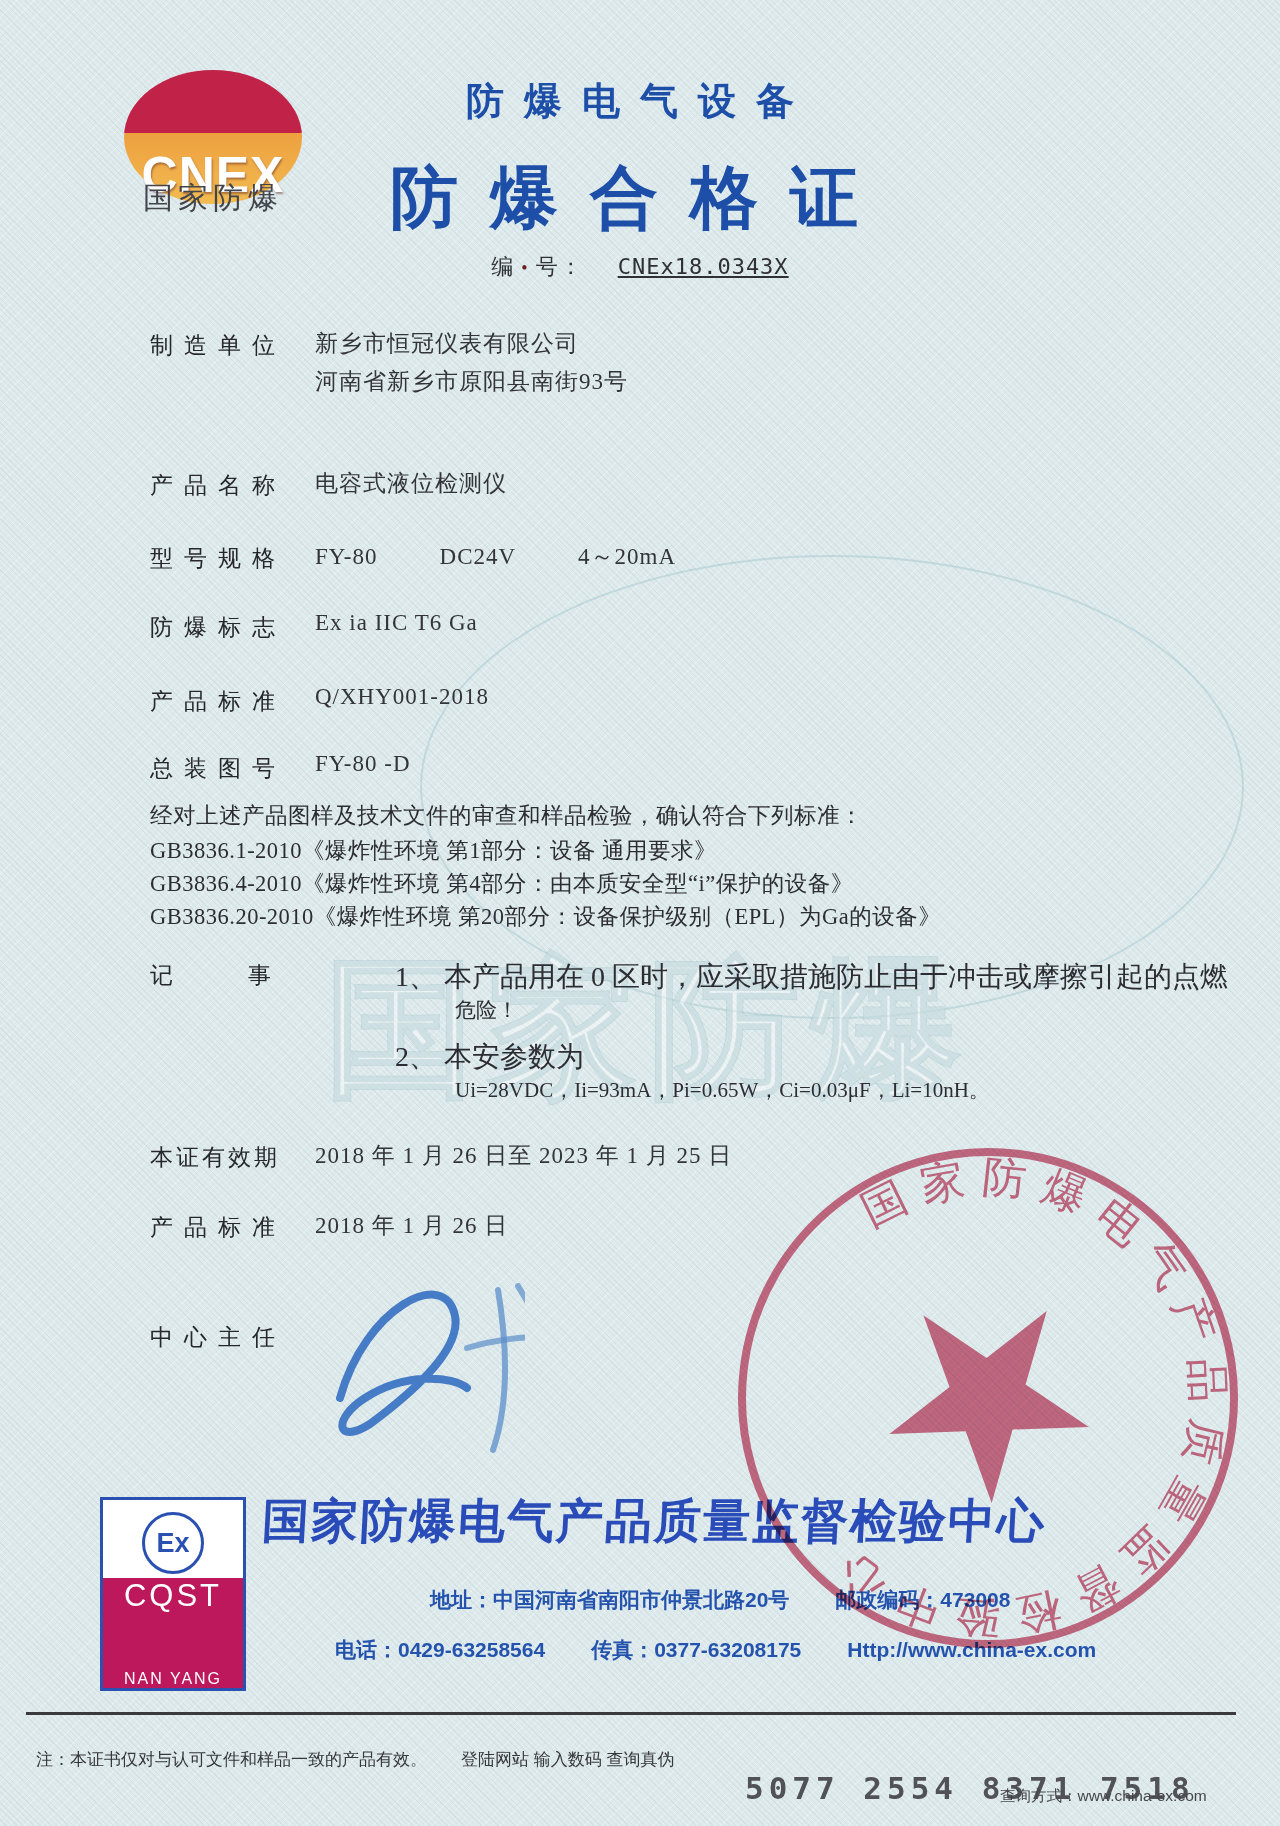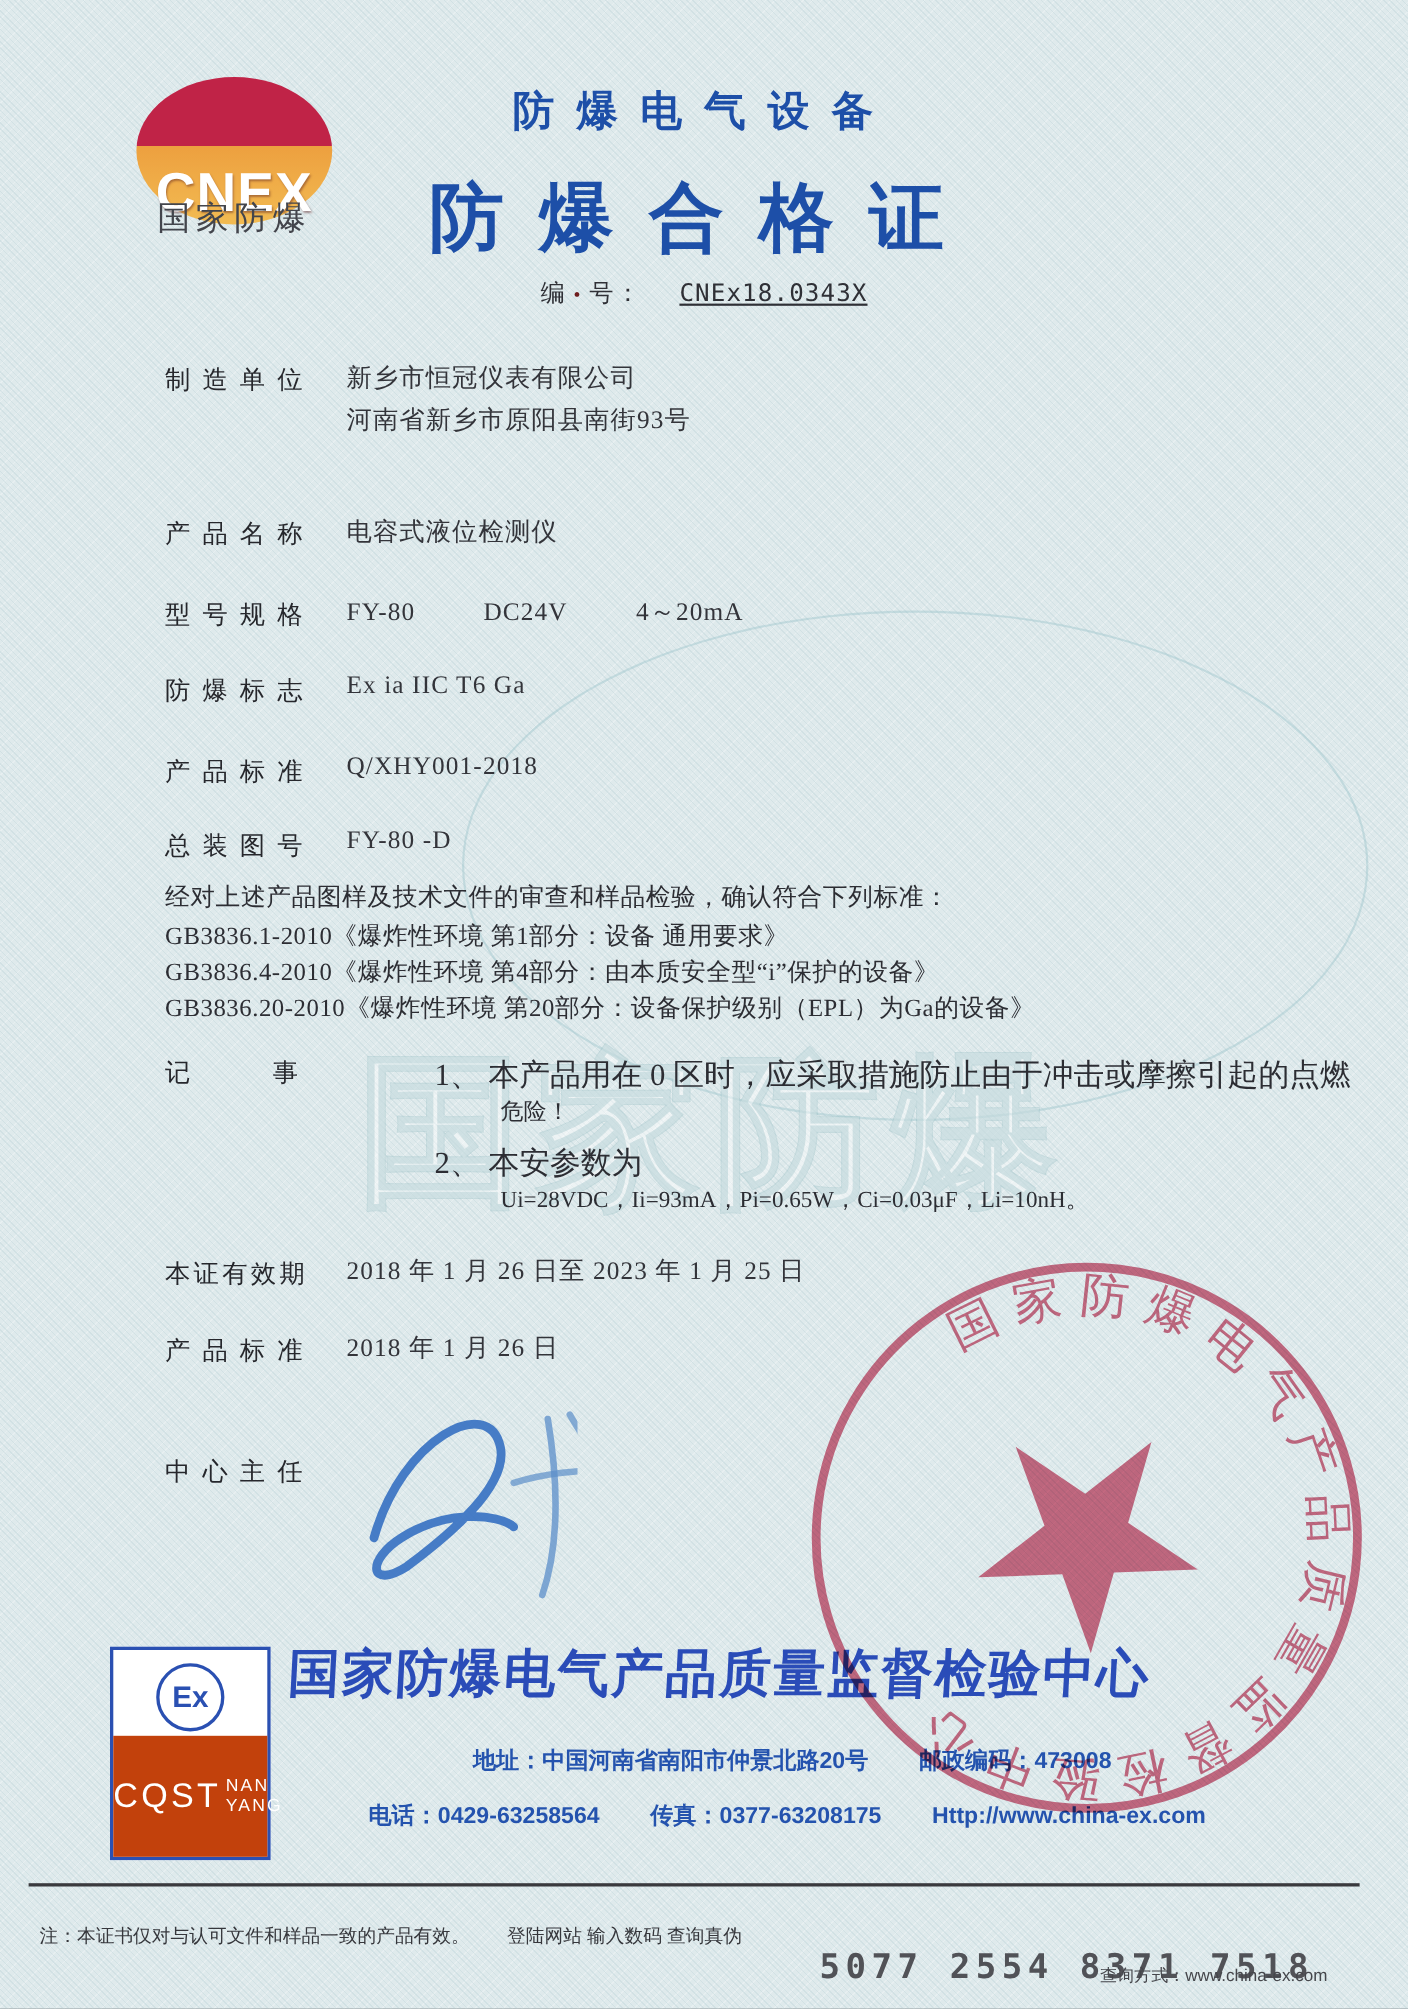--- a/index.html
+++ b/index.html
@@ -89,22 +89,22 @@
     border:3px solid #2a50b2;background:#ffffff;box-sizing:border-box;
   }
   .excircle{
     position:absolute;left:50%;top:12px;transform:translateX(-50%);
     width:56px;height:56px;border:3px solid #2a50b2;border-radius:50%;
     display:flex;align-items:center;justify-content:center;
     font-family:"Liberation Sans","DejaVu Sans",sans-serif;
     font-weight:bold;font-size:27px;color:#2a50b2;
   }
   .exblue{
-    position:absolute;left:0;right:0;bottom:0;height:110px;background:#c2410c;
-    display:flex;flex-direction:row;align-items:center;justify-content:space-between;gap:4px;
+    position:absolute;left:0;right:0;bottom:0;height:110px;background:#be185d;
+    display:flex;flex-direction:column;align-items:center;justify-content:space-between;gap:4px;
   }
   .cqst{font-family:"Liberation Sans","DejaVu Sans",sans-serif;font-size:31px;color:#fff;letter-spacing:3px;}
   .nanyang{font-family:"Liberation Sans","DejaVu Sans",sans-serif;font-size:16px;color:#fff;letter-spacing:2px;}
   .orgname{
     position:absolute;left:262px;top:1490px;width:790px;
     font-family:"Liberation Sans","DejaVu Sans",sans-serif;
     font-size:47px;font-weight:bold;color:#2a4cb8;letter-spacing:2px;
     transform:skewX(-3deg);white-space:nowrap;
   }
   .orgline{

